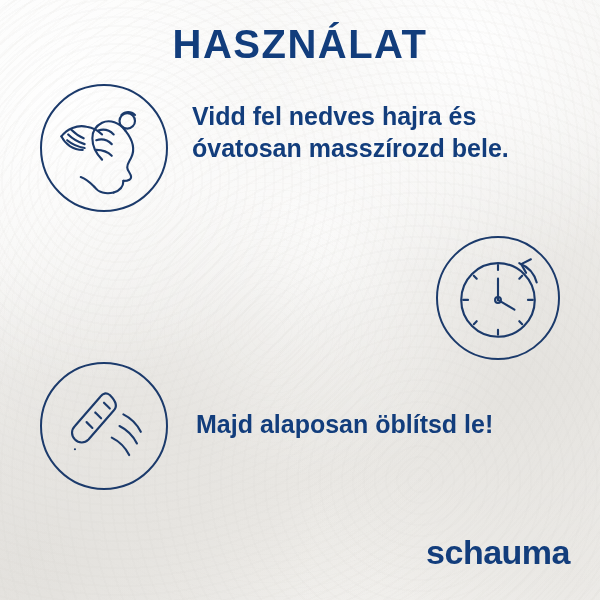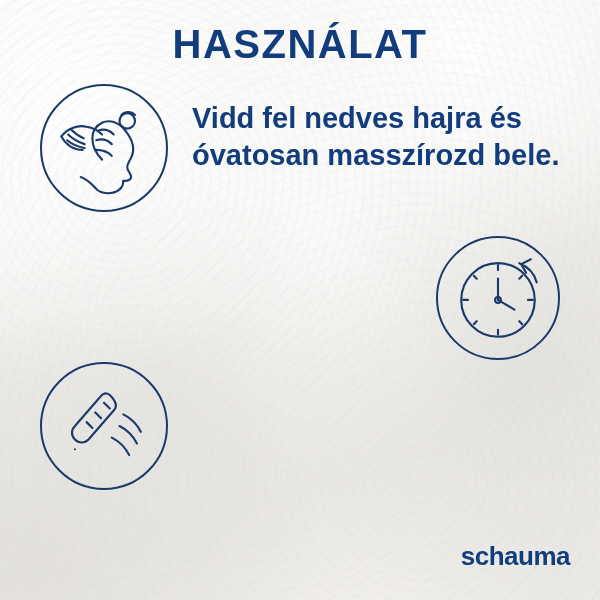--- a/index.html
+++ b/index.html
@@ -60,40 +60,40 @@
   }
   .icon-circle {
     position: absolute;
     border: 2px solid #1b3a6b;
     border-radius: 50%;
     box-sizing: border-box;
   }
   .step-text {
     position: absolute;
     color: #123d7c;
-    font-size: 29px;
+    font-size: 25px;
     font-weight: bold;
     line-height: 1.28;
   }
   
   #icon-1 { left: 40px; top: 84px; width: 128px; height: 128px; }
   #text-1 { left: 192px; top: 100px; width: 375px; }
   
   #text-2 { left: 28px; top: 272px; width: 400px; }
   #icon-2 { left: 436px; top: 236px; width: 124px; height: 124px; }
   
   #icon-3 { left: 40px; top: 362px; width: 128px; height: 128px; }
   #text-3 { left: 196px; top: 408px; width: 380px; }
 
   .brand {
     position: absolute;
     right: 30px;
     bottom: 28px;
     color: #123d7c;
-    font-size: 26px;
+    font-size: 34px;
     font-weight: bold;
     letter-spacing: -0.5px;
   }
   svg { display: block; }
 </style>
 </head>
 <body>
 
 <div class="poster">
   <div class="bg-layer"></div>
@@ -161,16 +161,17 @@
           <path d="M64 40 L70 46"></path>
           <path d="M55 50 L61 56"></path>
           <path d="M46 60 L52 66"></path>
 
           <path d="M84 52 C92 56 98 62 102 70"></path>
           <path d="M80 64 C88 68 94 74 98 82"></path>
           <path d="M72 76 C80 80 86 86 90 94"></path>
         </g>
       </svg>
     </div>
+    <div class="step-text" id="text-3">Majd alaposan öblítsd le!</div>
 
     <div class="brand">schauma</div>
   </div>
 </div>
 
 </body></html>

